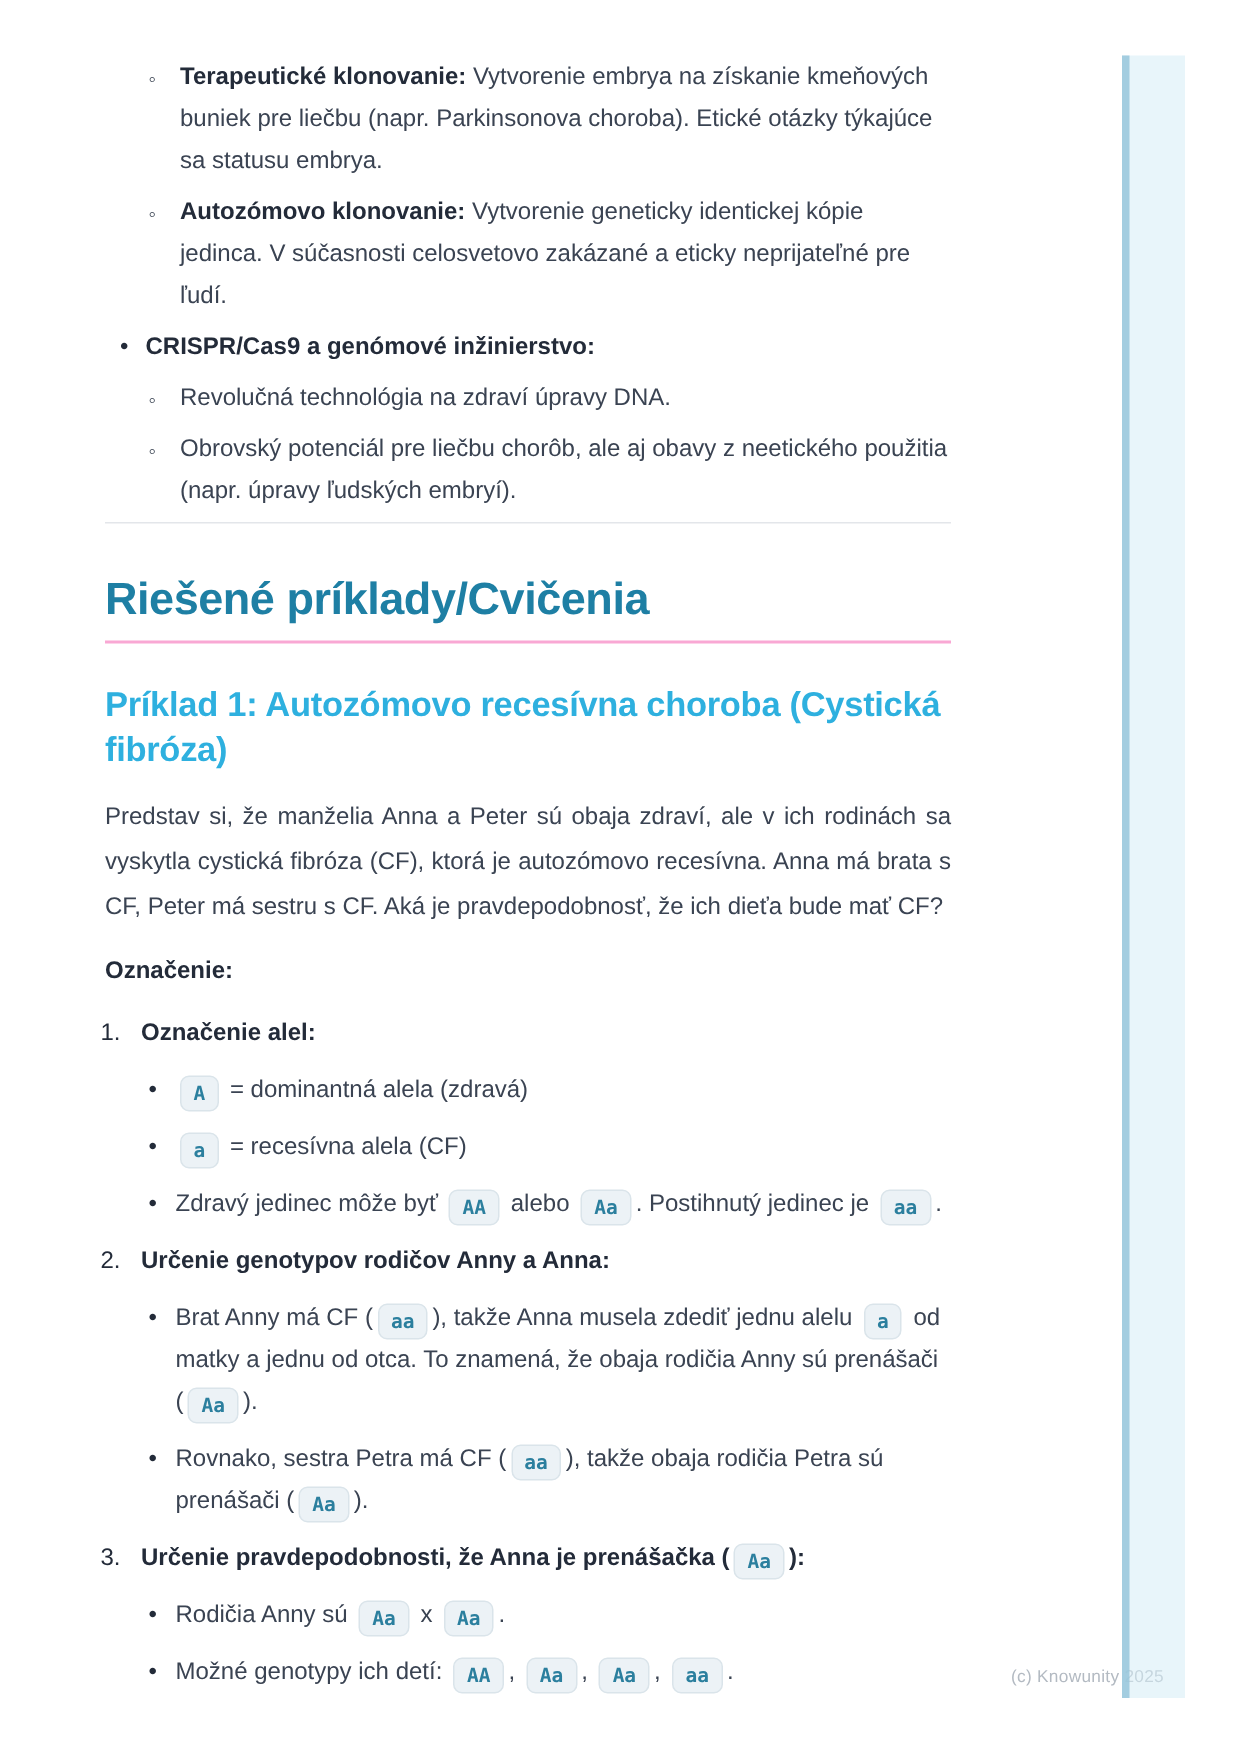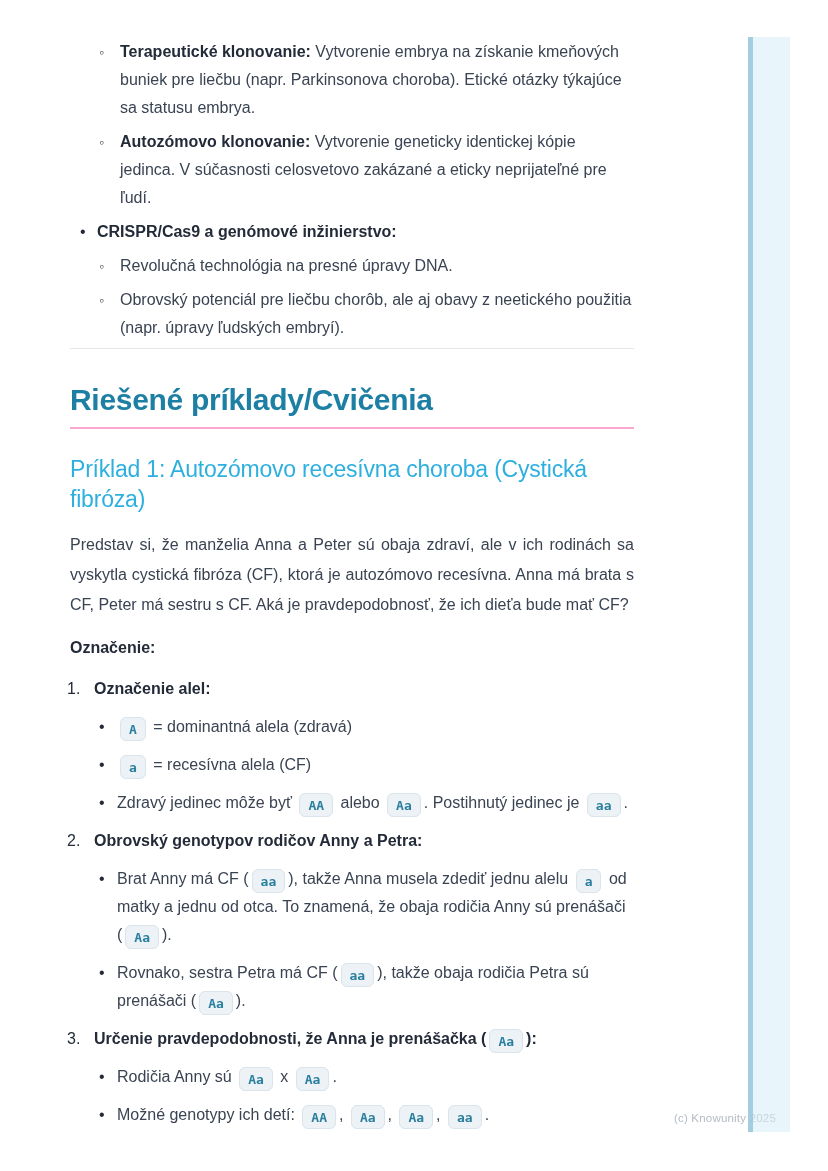--- a/index.html
+++ b/index.html
@@ -21,21 +21,21 @@
   ul.intro li.l2 > .marker { position:absolute; left:29px; top:0; font-size:14px; color:#3a4352; }
   strong { color:#232b39; }
   
   hr.divider { border:none; border-top:1px solid #e3e6ea; margin:6px 0 0 0; }
   h2.section {
     margin:33px 0 0 0; font-size:30px; line-height:36px; font-weight:bold;
     color:#1e7fa4; letter-spacing:-0.3px;
     padding-bottom:9px; border-bottom:2px solid #f9a8d4;
   }
   h3.example {
-    margin:25px 0 0 0; font-size:23px; line-height:30px; font-weight:normal;
+    margin:25px 0 0 0; font-size:23px; line-height:30px; font-weight:bold;
     color:#2eb0df; letter-spacing:-0.2px;
   }
   p.intro-par { margin:16px 0 0 0; text-align:justify; line-height:30px; }
   p.solution { margin:14px 0 0 0; font-weight:bold; color:#232b39; }
   
   .steps { margin:13px 0 0 0; }
   .step { margin:0 0 8px 0; }
   .step-head { position:relative; padding-left:24px; }
   .step-num { position:absolute; left:-3px; top:0; color:#232b39; }
   .step-head .step-title strong { color:#232b39;text-align:center; }
@@ -63,21 +63,21 @@
 </style>
 </head>
 <body>
 
 <div class="content">
 
   <ul class="intro" id="intro-list">
       <li class="l2"><span class="marker">◦</span><span><strong>Terapeutické klonovanie:</strong> Vytvorenie embrya na získanie kmeňových buniek pre liečbu (napr. Parkinsonova choroba). Etické otázky týkajúce sa statusu embrya.</span></li>
       <li class="l2"><span class="marker">◦</span><span><strong>Autozómovo klonovanie:</strong> Vytvorenie geneticky identickej kópie jedinca. V súčasnosti celosvetovo zakázané a eticky neprijateľné pre ľudí.</span></li>
       <li class="l1"><span class="marker">•</span><span><strong>CRISPR/Cas9 a genómové inžinierstvo:</strong></span></li>
-      <li class="l2"><span class="marker">◦</span><span>Revolučná technológia na presné úpravy DNA.</span></li>
+      <li class="l2"><span class="marker">◦</span><span>Revolučná technológia na zdraví úpravy DNA.</span></li>
       <li class="l2"><span class="marker">◦</span><span>Obrovský potenciál pre liečbu chorôb, ale aj obavy z neetického použitia (napr. úpravy ľudských embryí).</span></li>
     </ul>
 
   <hr class="divider">
 
   <h2 class="section">Riešené príklady/Cvičenia</h2>
 
   <h3 class="example">Príklad 1: Autozómovo recesívna choroba (Cystická fibróza)</h3>
 
   <p class="intro-par">Predstav si, že manželia Anna a Peter sú obaja zdraví, ale v ich rodinách sa vyskytla cystická fibróza (CF), ktorá je autozómovo recesívna. Anna má brata s CF, Peter má sestru s CF. Aká je pravdepodobnosť, že ich dieťa bude mať CF?</p>
@@ -87,21 +87,21 @@
   <div class="steps" id="solution-steps">
       <div class="step">
         <div class="step-head"><span class="step-num">1.</span><span class="step-title"><strong>Označenie alel:</strong></span></div>
         <ul class="step-bullets">
           <li><span class="marker">•</span><span><code class="badge">A</code> = dominantná alela (zdravá)</span></li>
           <li><span class="marker">•</span><span><code class="badge">a</code> = recesívna alela (CF)</span></li>
           <li><span class="marker">•</span><span>Zdravý jedinec môže byť <code class="badge">AA</code> alebo <code class="badge">Aa</code>. Postihnutý jedinec je <code class="badge">aa</code>.</span></li>
         </ul>
       </div>
       <div class="step">
-        <div class="step-head"><span class="step-num">2.</span><span class="step-title"><strong>Obrovský genotypov rodičov Anny a Petra:</strong></span></div>
+        <div class="step-head"><span class="step-num">2.</span><span class="step-title"><strong>Určenie genotypov rodičov Anny a Anna:</strong></span></div>
         <ul class="step-bullets">
           <li><span class="marker">•</span><span>Brat Anny má CF (<code class="badge">aa</code>), takže Anna musela zdediť jednu alelu <code class="badge">a</code> od matky a jednu od otca. To znamená, že obaja rodičia Anny sú prenášači (<code class="badge">Aa</code>).</span></li>
           <li><span class="marker">•</span><span>Rovnako, sestra Petra má CF (<code class="badge">aa</code>), takže obaja rodičia Petra sú prenášači (<code class="badge">Aa</code>).</span></li>
         </ul>
       </div>
       <div class="step">
         <div class="step-head"><span class="step-num">3.</span><span class="step-title"><strong>Určenie pravdepodobnosti, že Anna je prenášačka (</strong><code class="badge">Aa</code><strong>):</strong></span></div>
         <ul class="step-bullets">
           <li><span class="marker">•</span><span>Rodičia Anny sú <code class="badge">Aa</code> x <code class="badge">Aa</code>.</span></li>
           <li><span class="marker">•</span><span>Možné genotypy ich detí: <code class="badge">AA</code>, <code class="badge">Aa</code>, <code class="badge">Aa</code>, <code class="badge">aa</code>.</span></li>

